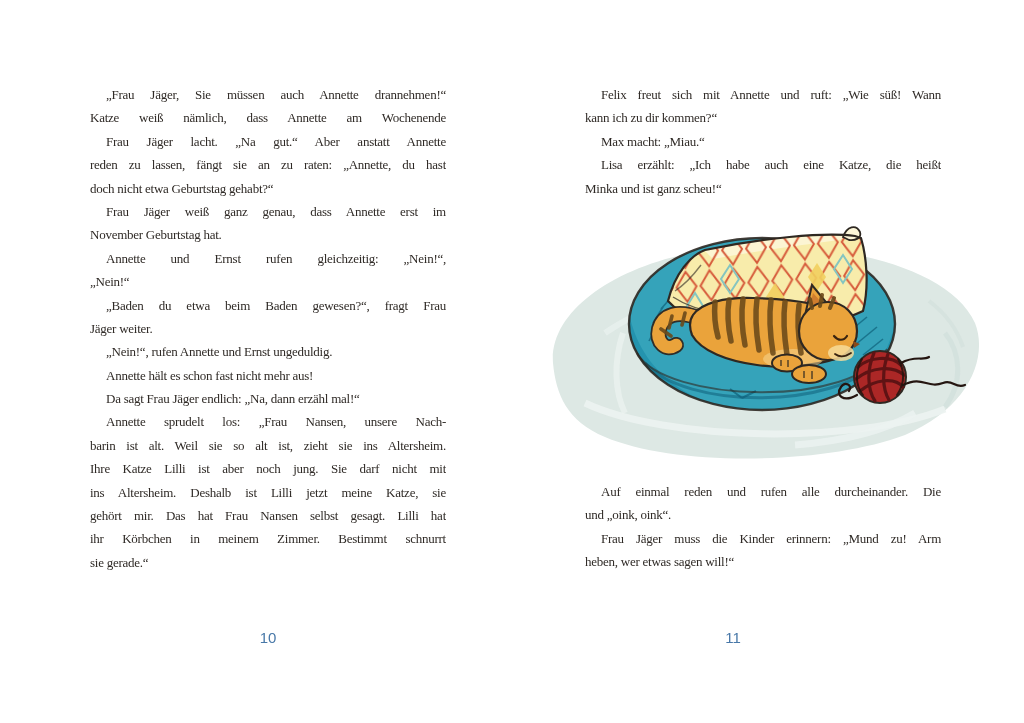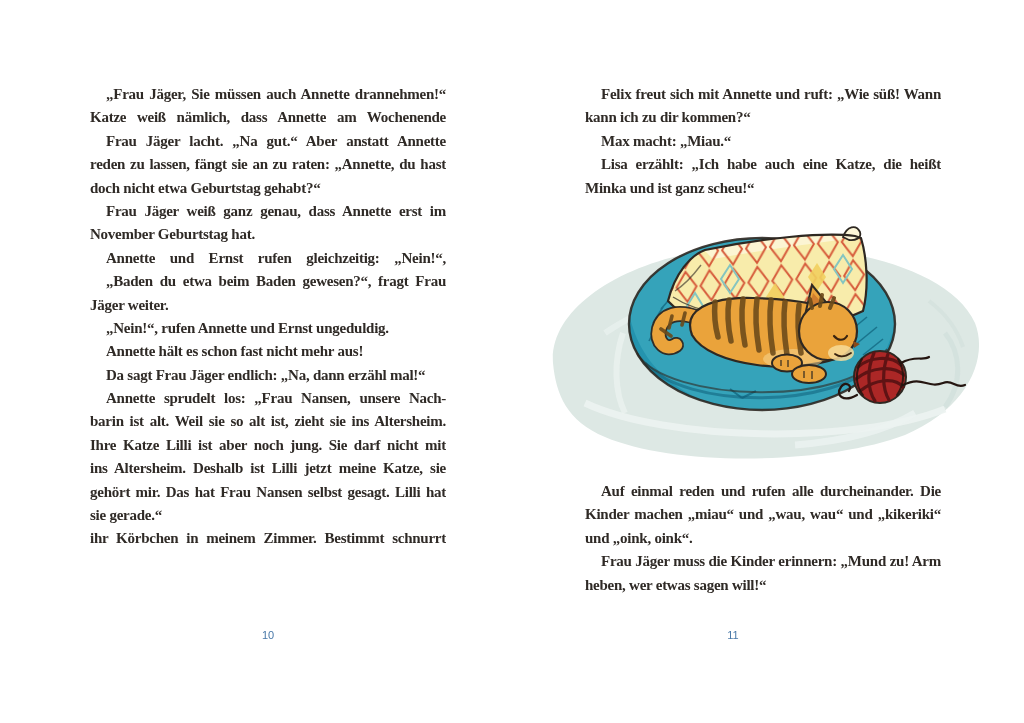--- a/index.html
+++ b/index.html
@@ -4,38 +4,37 @@
 <style>
   html,body{margin:0;padding:0;}
   body{
     width:1024px;height:723px;position:relative;overflow:hidden;
     background:var(--col-background,#ffffff);
     font-family:"Liberation Serif", serif;
   }
   .spread{position:absolute;inset:0;}
   .textcol{
     position:absolute;width:356px;
-    font-size:15px;line-height:23.4px;letter-spacing:-0.25px;
+    font-size:13px;line-height:23.4px;letter-spacing:-0.25px;
     color:var(--col-text,#2f2a26);
-    font-weight:bold;
   }
   #left-text{left:90px;top:83px;}
   #right-top{left:585px;top:83px;}
   #right-bottom{left:585px;top:480px;}
   .line{
     height:23.4px;overflow:hidden;
     text-align:justify;text-align-last:justify;
     white-space:normal;
   }
   .line.indent{text-indent:16px;}
   .line.para-end{text-align-last:left;}
   .pagenum{
     position:absolute;top:629px;width:356px;text-align:center;
     font-family:"Liberation Sans", sans-serif;
-    font-size:11px;color:var(--col-page_number,#4878a8);
+    font-size:15px;color:var(--col-page_number,#4878a8);
   }
   #pn-left{left:90px;}
   #pn-right{left:555px;}
   .illustration{position:absolute;left:525px;top:213px;width:466px;height:260px;}
   .illustration svg{display:block;width:466px;height:260px;}
 </style>
 </head>
 <body>
 
 <div class="spread">
@@ -43,32 +42,33 @@
   <div>
     <div class="textcol" id="left-text">
         <div class="line indent">„Frau Jäger, Sie müssen auch Annette drannehmen!“</div>
         <div class="line">Katze weiß nämlich, dass Annette am Wochenende</div>
         <div class="line indent">Frau Jäger lacht. „Na gut.“ Aber anstatt Annette</div>
         <div class="line">reden zu lassen, fängt sie an zu raten: „Annette, du hast</div>
         <div class="line para-end">doch nicht etwa Geburtstag gehabt?“</div>
         <div class="line indent">Frau Jäger weiß ganz genau, dass Annette erst im</div>
         <div class="line para-end">November Geburtstag hat.</div>
         <div class="line indent">Annette und Ernst rufen gleichzeitig: „Nein!“,</div>
+        <div class="line para-end">„Nein!“</div>
         <div class="line indent">„Baden du etwa beim Baden gewesen?“, fragt Frau</div>
         <div class="line para-end">Jäger weiter.</div>
         <div class="line indent para-end">„Nein!“, rufen Annette und Ernst ungeduldig.</div>
         <div class="line indent para-end">Annette hält es schon fast nicht mehr aus!</div>
         <div class="line indent para-end">Da sagt Frau Jäger endlich: „Na, dann erzähl mal!“</div>
         <div class="line indent">Annette sprudelt los: „Frau Nansen, unsere Nach-</div>
         <div class="line">barin ist alt. Weil sie so alt ist, zieht sie ins Altersheim.</div>
         <div class="line">Ihre Katze Lilli ist aber noch jung. Sie darf nicht mit</div>
         <div class="line">ins Altersheim. Deshalb ist Lilli jetzt meine Katze, sie</div>
         <div class="line">gehört mir. Das hat Frau Nansen selbst gesagt. Lilli hat</div>
+        <div class="line">ihr Körbchen in meinem Zimmer. Bestimmt schnurrt</div>
         <div class="line para-end">sie gerade.“</div>
-        <div class="line">ihr Körbchen in meinem Zimmer. Bestimmt schnurrt</div>
       </div>
     <div class="pagenum" id="pn-left">10</div>
   </div>
 
   <div>
     <div class="textcol" id="right-top">
         <div class="line indent">Felix freut sich mit Annette und ruft: „Wie süß! Wann</div>
         <div class="line para-end">kann ich zu dir kommen?“</div>
         <div class="line indent para-end">Max macht: „Miau.“</div>
         <div class="line indent">Lisa erzählt: „Ich habe auch eine Katze, die heißt</div>
@@ -208,21 +208,20 @@
             <path d="M332,182 C318,190 310,182 316,174 C320,168 328,172 324,178"></path>
             <path d="M378,172 C398,162 402,176 418,170 C428,166 430,176 440,172"></path>
             <path d="M376,150 C390,142 398,148 404,144"></path>
           </g>
         </g>
       </svg>
     </figure>
 
     <div class="textcol" id="right-bottom">
         <div class="line indent">Auf einmal reden und rufen alle durcheinander. Die</div>
-        <div class="line">Kinder machen „miau“ und „wau, wau“ und „kikeriki“</div>
         <div class="line para-end">und „oink, oink“.</div>
         <div class="line indent">Frau Jäger muss die Kinder erinnern: „Mund zu! Arm</div>
         <div class="line para-end">heben, wer etwas sagen will!“</div>
       </div>
     <div class="pagenum" id="pn-right">11</div>
   </div>
 
 </div>
 
 </body></html>

